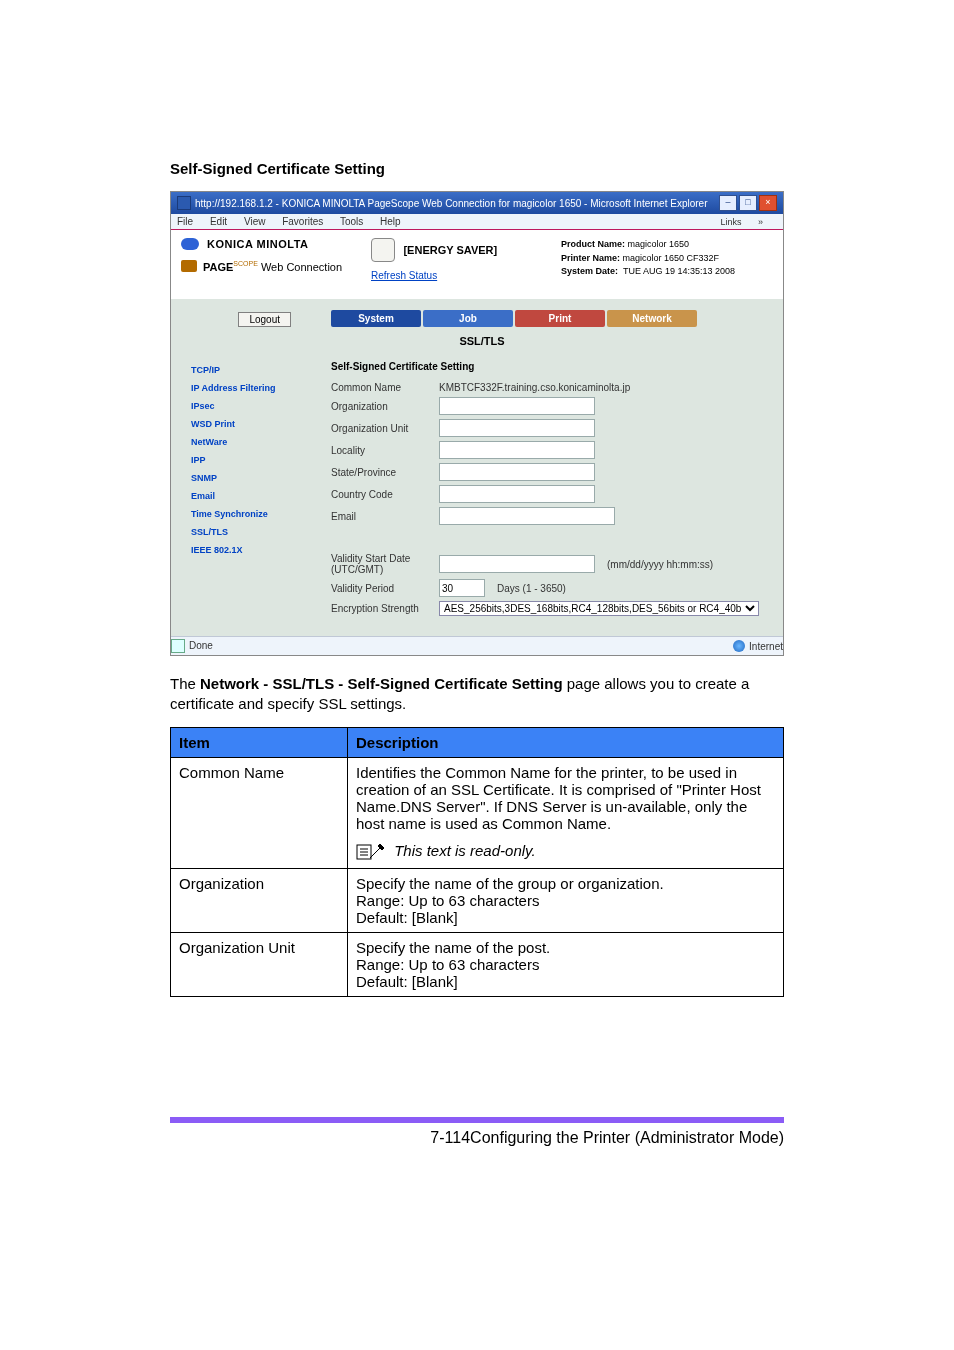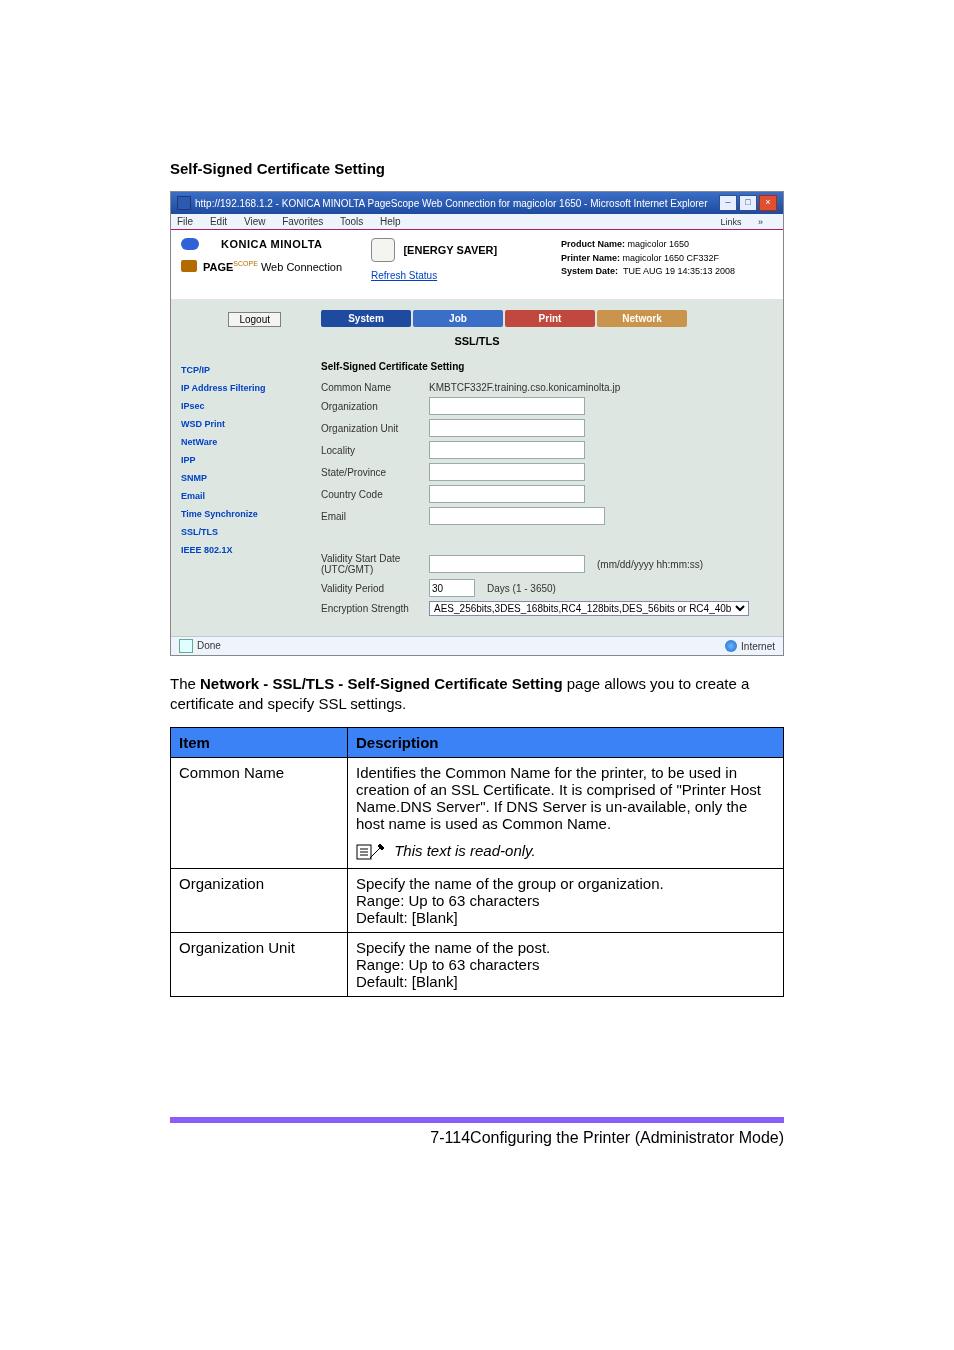--- a/index.html
+++ b/index.html
@@ -53,39 +53,39 @@
     align-items:center;
   }
   .ss-menubar span { margin-right: 14px; color: #333; }
   .ss-linksbox { font-size:9px; color:#555; }
   .ss-header {
     background: #fff;
     padding: 8px 10px 18px 10px;
     display: flex;
   }
   .ss-brand { width: 190px; }
-  .ss-brand-row { display: flex; align-items: center; gap: 22px; margin-bottom: 10px; }
+  .ss-brand-row { display: flex; align-items: center; gap: 8px; margin-bottom: 10px; }
   .km-dot { width: 18px; height: 12px; background: #2e62d6; border-radius: 7px; }
   .km-name { font-size: 11px; font-weight: bold; letter-spacing: 0.5px; }
   .ps-row { display: flex; align-items: center; gap: 6px; }
   .ps-icon { width: 16px; height: 12px; background: #b36b00; border-radius: 2px; }
   .ps-text { font-size: 11px; }
   .ps-text .scope { color: #b36b00; font-size: 7px; vertical-align: super; }
   .ss-status { flex: 0 0 150px; }
   .ss-printer-icon {
     width: 22px; height: 22px; border: 1px solid #888; border-radius: 4px;
     background: #f4f4f0; display: inline-block; margin-right: 4px; vertical-align: middle;
   }
   .ss-energy { font-size: 11px; font-weight: bold; vertical-align: middle; }
   .ss-refresh { display: block; margin-top: 8px; font-size: 10px; color: #0042c4; text-decoration: underline; }
   .ss-prodinfo { font-size: 9px; line-height: 1.5; margin-left: 40px; }
   .ss-prodinfo b { font-weight: bold; }
   .ss-body {
     background: #dde6e0;
-    padding: 10px 10px 16px 10px;
+    padding: 10px 10px 16px 20px;
   }
   .ss-tabrow {
     display: flex;
     align-items: center;
     gap: 10px;
     margin-bottom: 6px;
   }
   .ss-logout {
     width: 100px;
     text-align:right;
@@ -127,21 +127,21 @@
   .ss-form-row .hint { color: #333; font-size: 10px; margin-left: 4px; }
   .ss-form-row select { font-size: 10px; width: 320px; background:#fff; border:1px solid #88a; }
   .ss-validity-block { margin-top: 14px; padding-top: 10px; }
   .ss-enc-block { }
   .ss-buttons { margin-top: 30px; display: flex; gap: 80px; justify-content: flex-start; padding-left: 0;}
   .ss-buttons button {
     font-size: 10px; padding: 2px 14px; background: #f4f4f0; border: 1px solid #808080;
   }
   .ss-statusbar {
     background: #eef4fb; border-top: 1px solid #c0c8d6;
-    font-size: 10px; padding: 2px 8px; display: flex; justify-content: space-between;
+    font-size: 10px; padding: 2px 0; display: flex; justify-content: space-between;
     color: #333;
   }
   .ss-statusbar .net { display: flex; align-items: center; gap: 4px; }
   .ss-statusbar .globe { width: 12px; height: 12px; background: radial-gradient(#6ab7ff,#2067c0); border-radius: 50%; }
   .ss-statusbar .done-icon {
     width:12px;height:12px;display:inline-block;margin-right:4px;
     border:1px solid #6a8; background:#dff;
     vertical-align:middle;
   }
 

